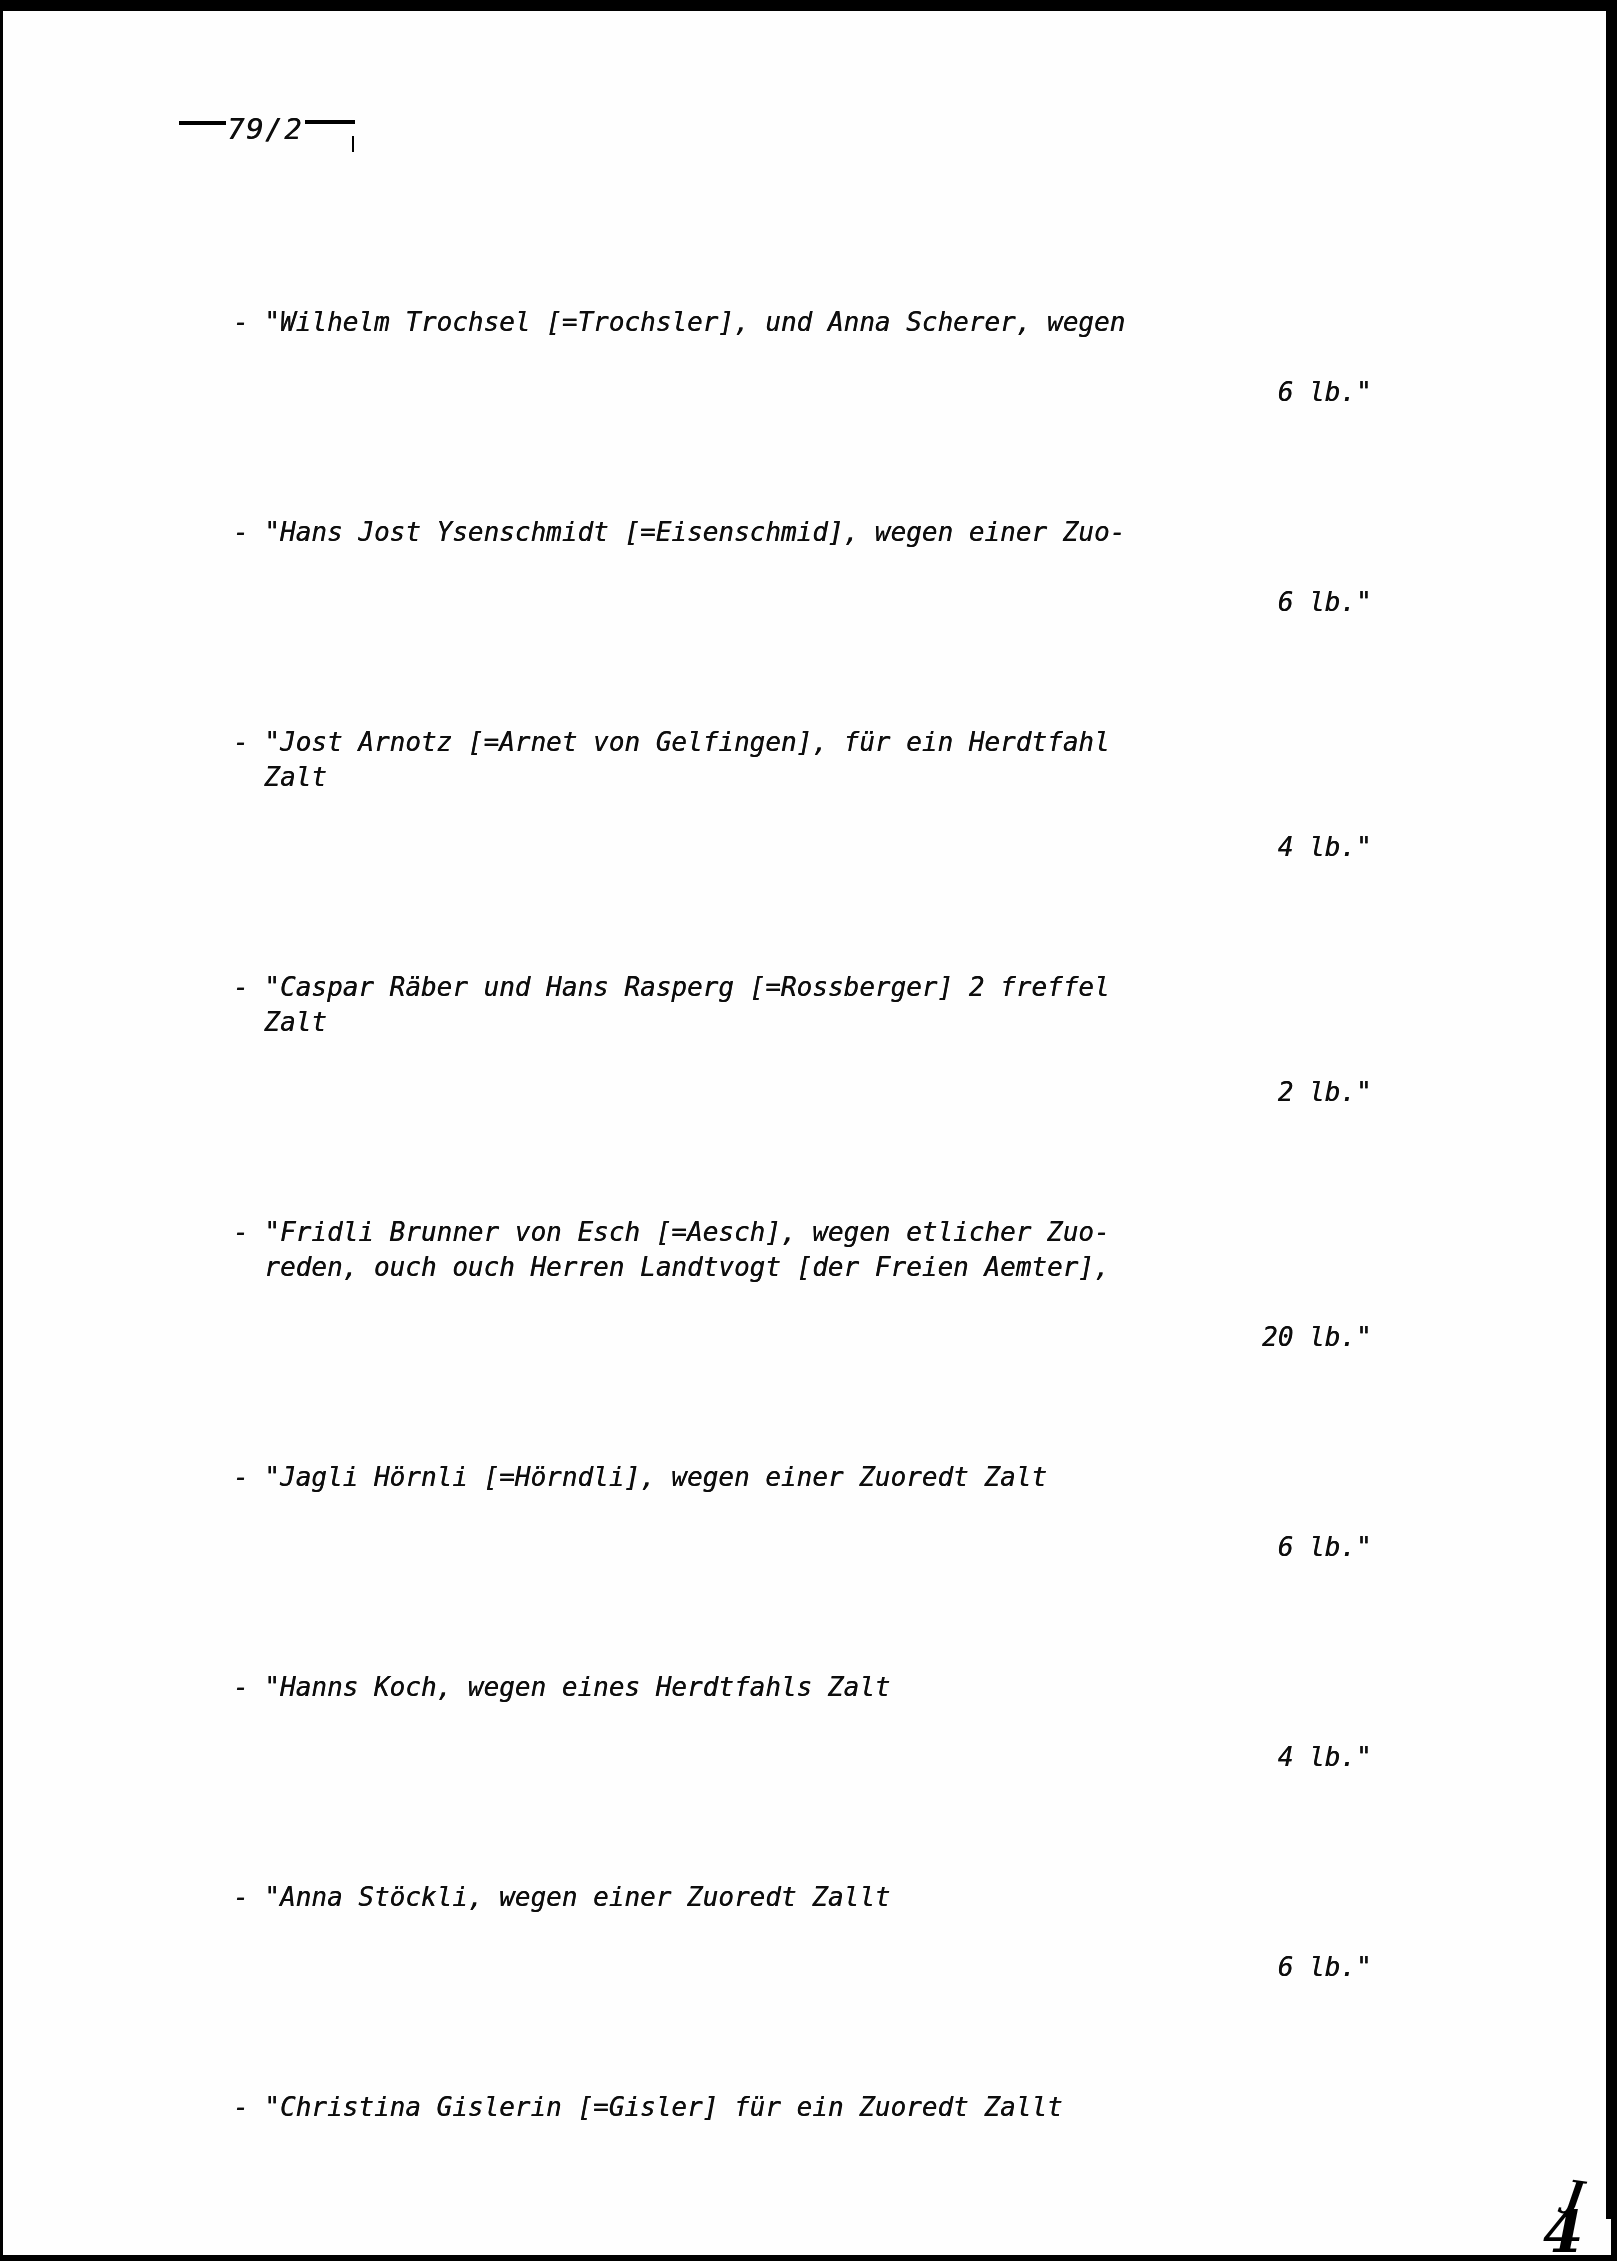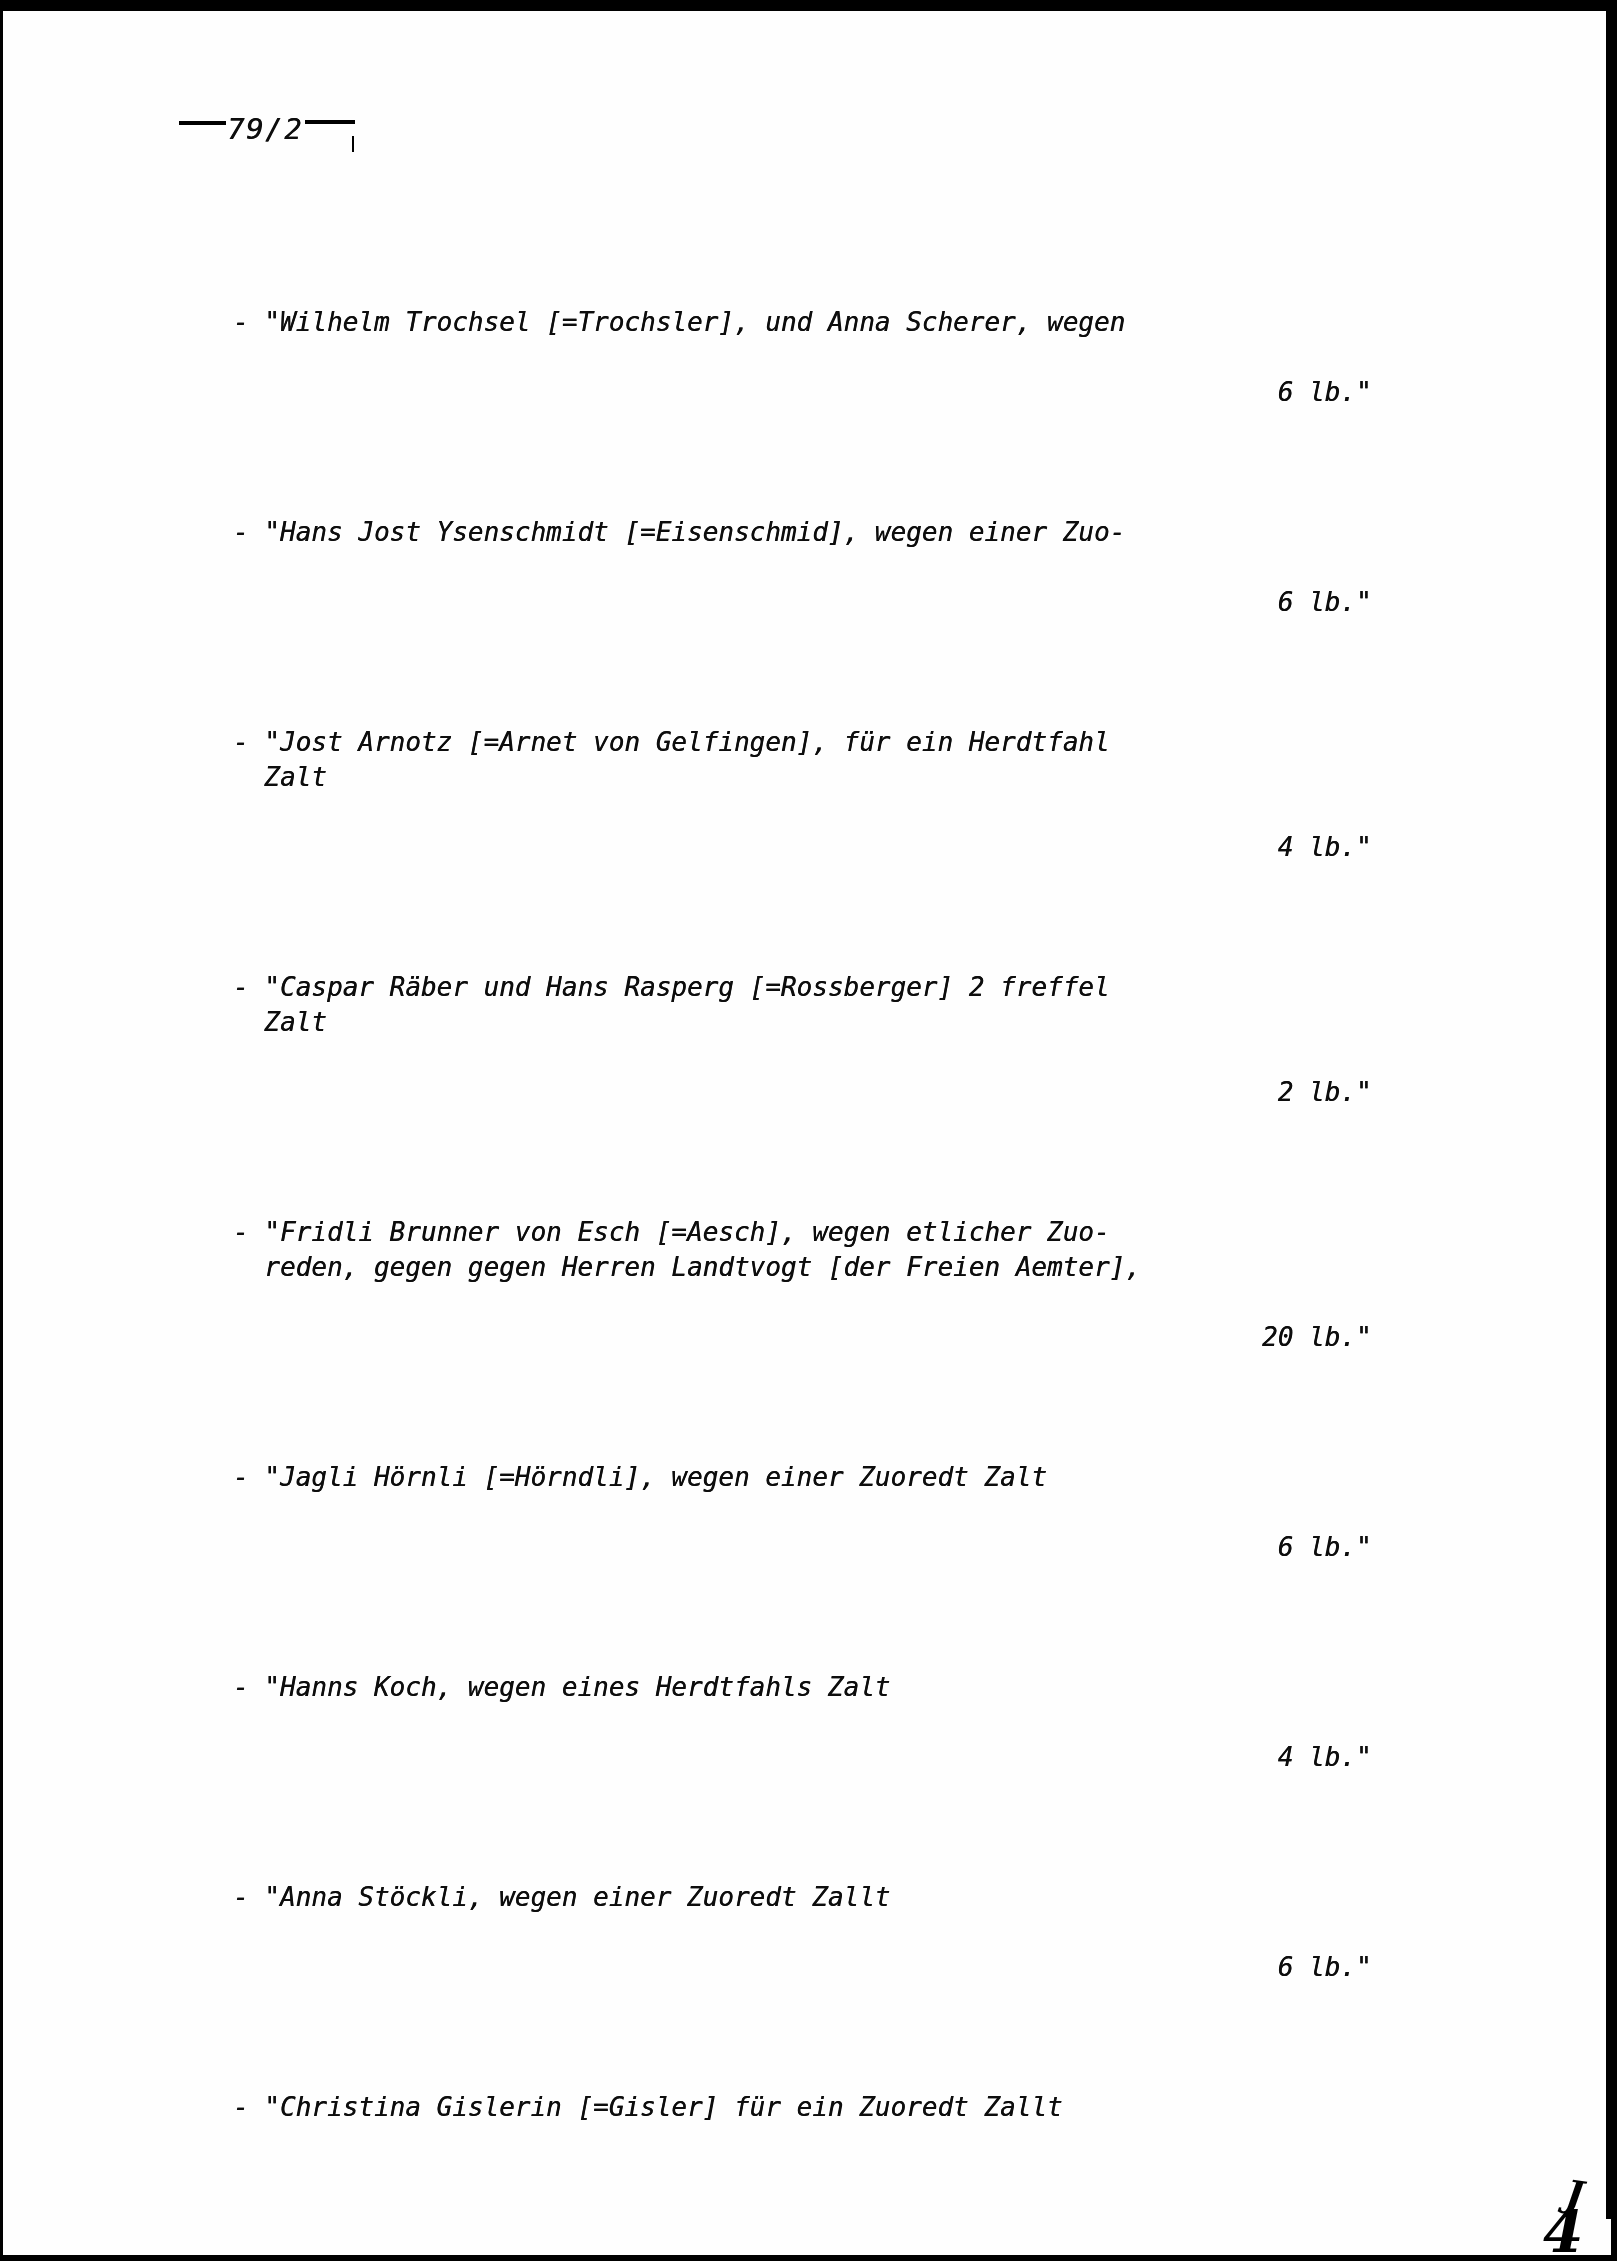--- a/index.html
+++ b/index.html
@@ -83,21 +83,21 @@
     <div class="lines"><div class="line"><span class="bullet">- </span><span>"Jost Arnotz [=Arnet von Gelfingen], für ein Herdtfahl</span></div><div class="line cont">Zalt</div></div>
   </div>
 
   <div class="entry">
     <span class="amount"> 2 lb."</span>
     <div class="lines"><div class="line"><span class="bullet">- </span><span>"Caspar Räber und Hans Rasperg [=Rossberger] 2 freffel</span></div><div class="line cont">Zalt</div></div>
   </div>
 
   <div class="entry">
     <span class="amount">20 lb."</span>
-    <div class="lines"><div class="line"><span class="bullet">- </span><span>"Fridli Brunner von Esch [=Aesch], wegen etlicher Zuo-</span></div><div class="line cont">reden, gegen gegen Herren Landtvogt [der Freien Aemter],</div></div>
+    <div class="lines"><div class="line"><span class="bullet">- </span><span>"Fridli Brunner von Esch [=Aesch], wegen etlicher Zuo-</span></div><div class="line cont">reden, ouch ouch Herren Landtvogt [der Freien Aemter],</div></div>
   </div>
 
   <div class="entry">
     <span class="amount"> 6 lb."</span>
     <div class="lines"><div class="line"><span class="bullet">- </span><span>"Jagli Hörnli [=Hörndli], wegen einer Zuoredt Zalt</span></div></div>
   </div>
 
   <div class="entry">
     <span class="amount"> 4 lb."</span>
     <div class="lines"><div class="line"><span class="bullet">- </span><span>"Hanns Koch, wegen eines Herdtfahls Zalt</span></div></div>

